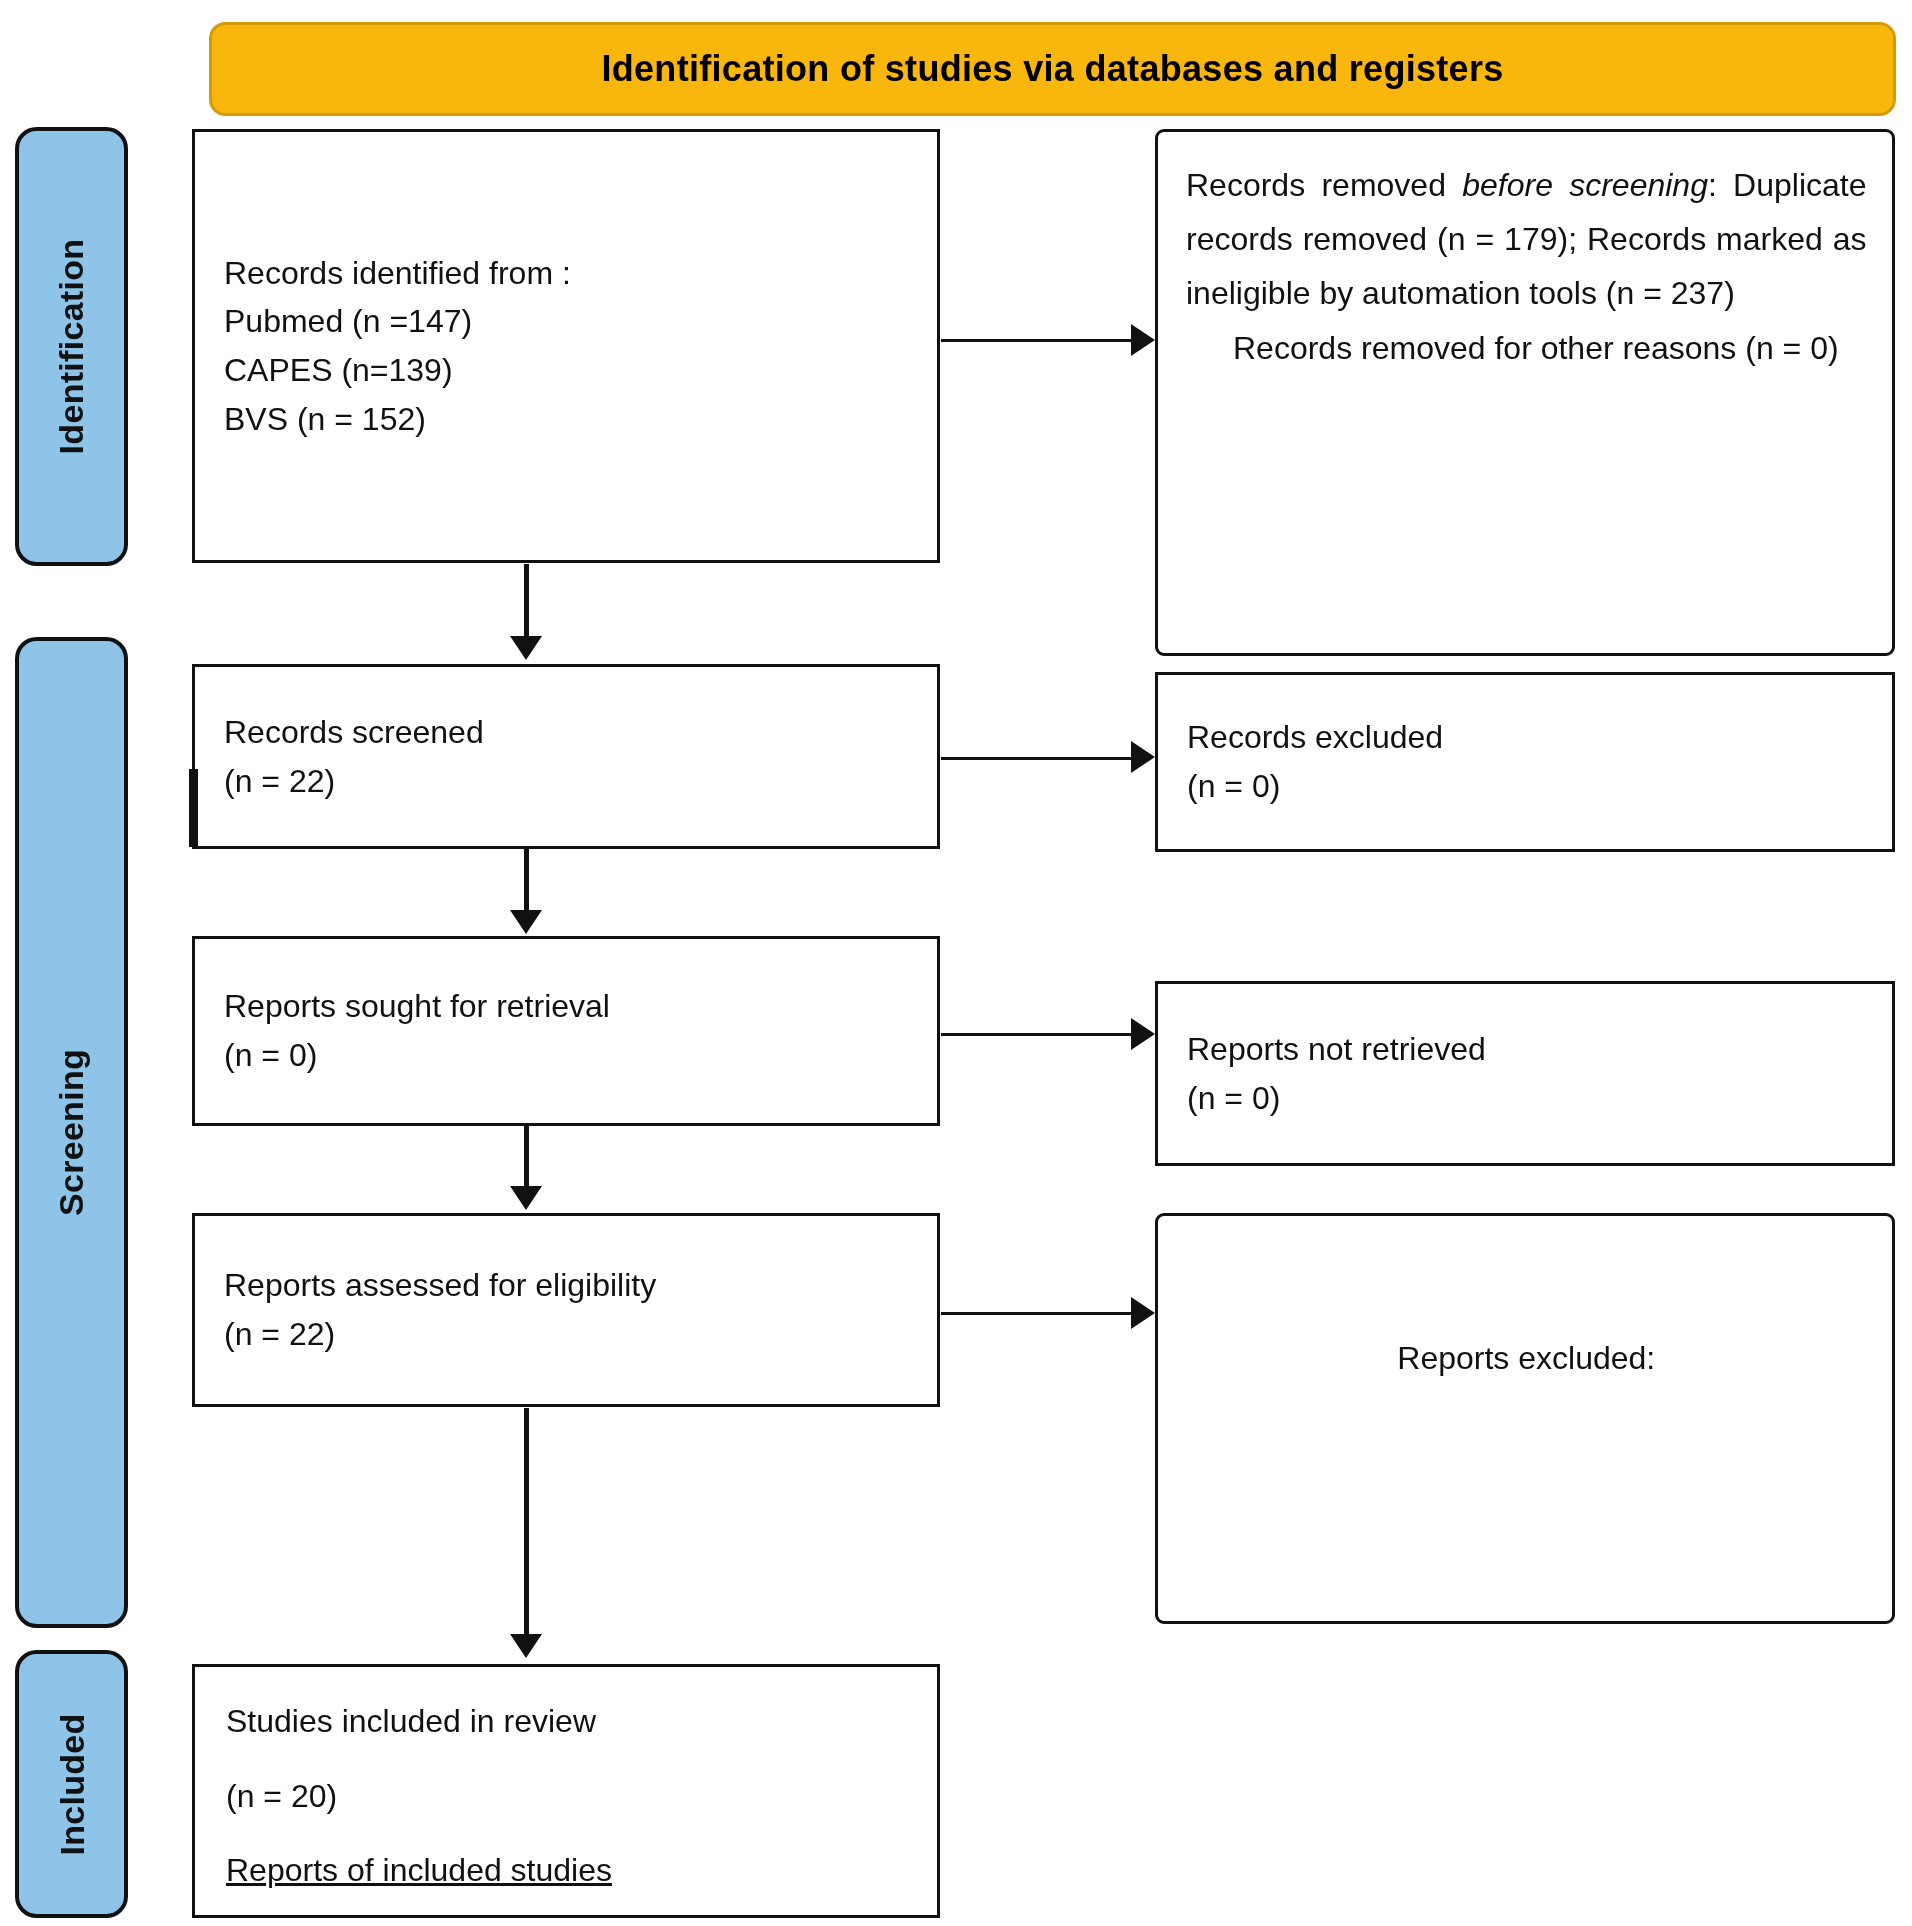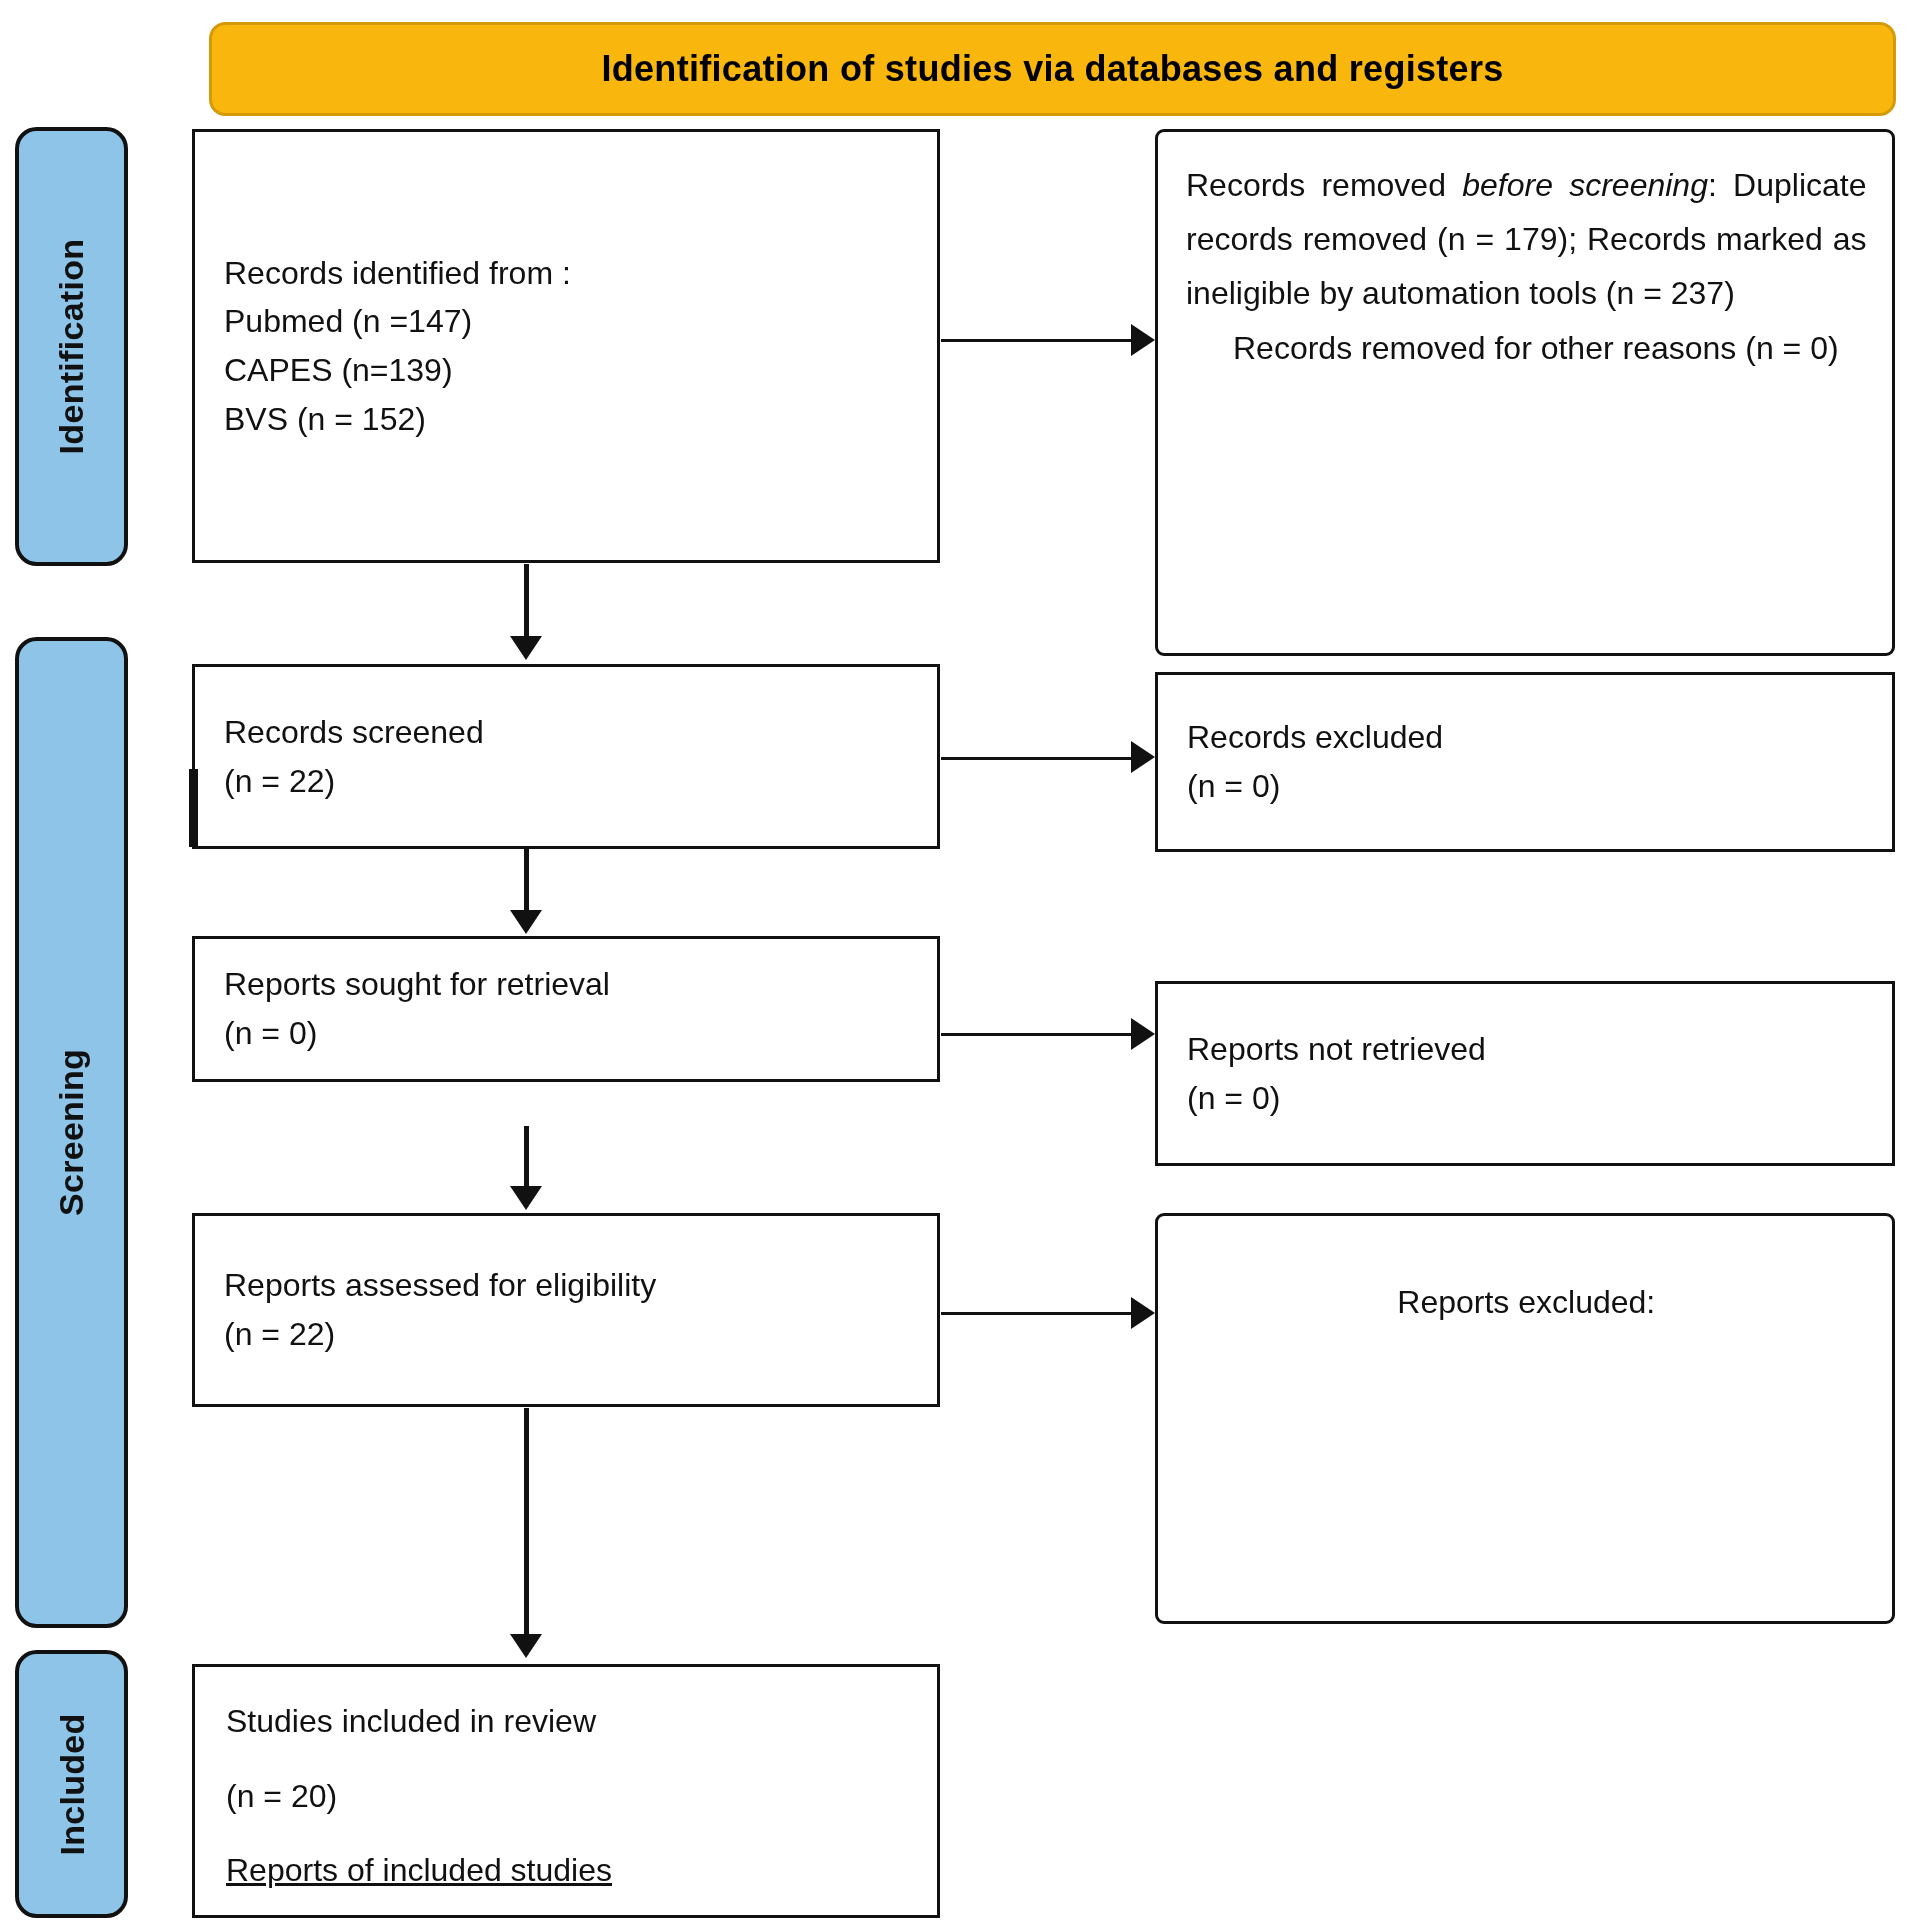--- a/index.html
+++ b/index.html
@@ -167,36 +167,36 @@
     <div class="line">(n = 22)</div>
   </div>
 
   <div class="nub" style="left:189px; top:769px; width:9px; height:78px;"></div>
 
   <div class="box center-pad" style="left:1155px; top:672px; width:740px; height:180px;">
     <div class="line">Records excluded</div>
     <div class="line">(n = 0)</div>
   </div>
 
-  <div class="box center-pad" style="left:192px; top:936px; width:748px; height:146px;">
+  <div class="box center-pad" style="left:192px; top:936px; width:748px; height:190px;">
     <div class="line">Reports sought for retrieval</div>
     <div class="line">(n = 0)</div>
   </div>
 
   <div class="box center-pad" style="left:1155px; top:941px; width:740px; height:185px;margin-top:40px;">
     <div class="line">Reports not retrieved</div>
     <div class="line">(n = 0)</div>
   </div>
 
   <div class="box center-pad" style="left:192px; top:1213px; width:748px; height:194px;">
     <div class="line">Reports assessed  for eligibility</div>
     <div class="line">(n = 22)</div>
   </div>
 
-  <div class="box justified" style="left:1155px; top:1213px; width:740px; height:411px; justify-content:flex-start; padding-top:59px;">
+  <div class="box justified" style="left:1155px; top:1213px; width:740px; height:411px; justify-content:flex-start; padding-top:115px;">
     <p style="text-align:center; text-align-last:center;">Reports excluded:</p>
   </div>
 
   <div class="box leftal" style="left:192px; top:1664px; width:748px; height:254px;">
     <div class="line">Studies included in review</div>
     <div class="line">(n = 20)</div>
     <div class="line">Reports of included studies</div>
   </div>
 
   <div class="hline" style="left:941px; top:339px; width:190px;"></div>

